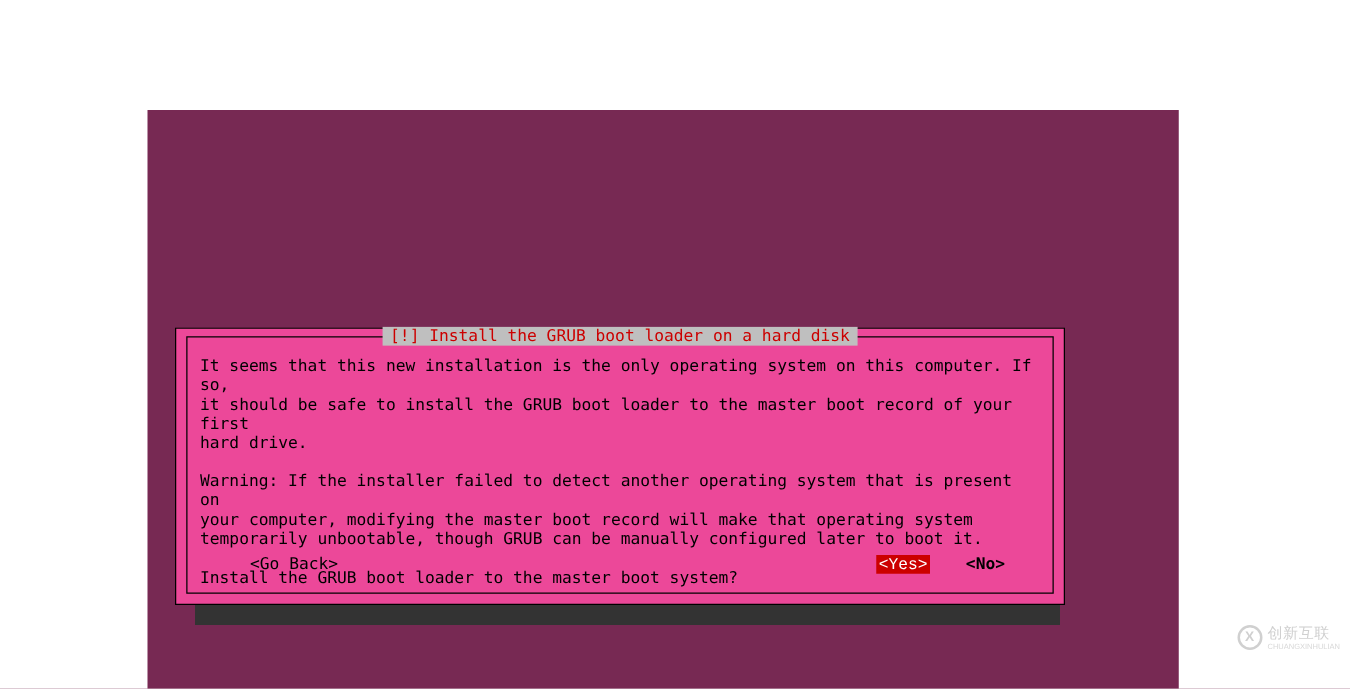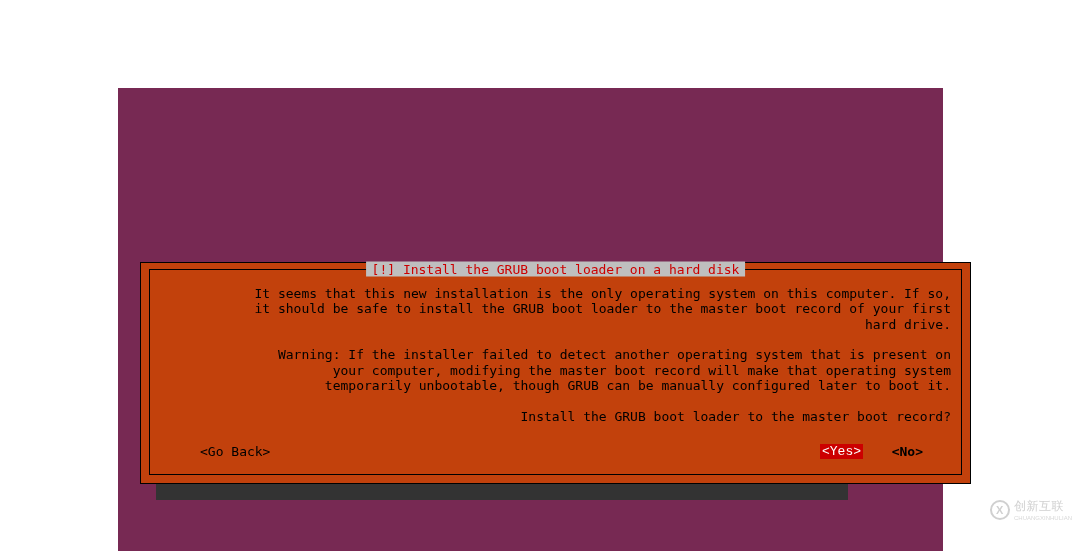--- a/index.html
+++ b/index.html
@@ -29,23 +29,23 @@
       left: 156px;
       top: 278px;
       width: 692px;
       height: 222px;
       background: #333333;
     }
     .dialog {
       position: absolute;
       left: 140px;
       top: 262px;
-      width: 831px;
+      width: 712px;
       height: 222px;
-      background: #c2410c;
+      background: #ec4899;
       border: 1px solid #000;
     }
     .dialog-inner {
       position: absolute;
       left: 8px;
       top: 6px;
       right: 8px;
       bottom: 8px;
       border: 1px solid #000;
       padding: 16px 10px 10px 10px;
@@ -57,21 +57,20 @@
       transform: translate(-50%, -50%);
       background: #bfbfbf;
       padding: 0 6px;
       color: #cc0000;
       white-space: nowrap;
     }
     .dialog-text {
       color: #000;
       line-height: 1.18;
       white-space: pre-wrap;
-      text-align: right;
     }
     .button-row {
       position: absolute;
       bottom: 12px;
       left: 0;
       right: 0;
       height: 18px;
     }
     .btn {
       position: absolute;
@@ -130,21 +129,21 @@
     <div class="dialog-title">[!] Install the GRUB boot loader on a hard disk</div>
 
     <div class="dialog-text"><span>It seems that this new installation is the only operating system on this computer. If so,
 it should be safe to install the GRUB boot loader to the master boot record of your first
 hard drive.</span>
 
 <span>Warning: If the installer failed to detect another operating system that is present on
 your computer, modifying the master boot record will make that operating system
 temporarily unbootable, though GRUB can be manually configured later to boot it.</span>
 
-<span>Install the GRUB boot loader to the master boot record?</span></div>
+<span>Install the GRUB boot loader to the master boot system?</span></div>
 
     <div class="button-row">
       <span class="btn btn-goback">&lt;Go Back&gt;</span>
       <span class="btn btn-yes selected">&lt;Yes&gt;</span>
       <span class="btn btn-no">&lt;No&gt;</span>
     </div>
   </div>
 </div>
 
 <div class="watermark">

